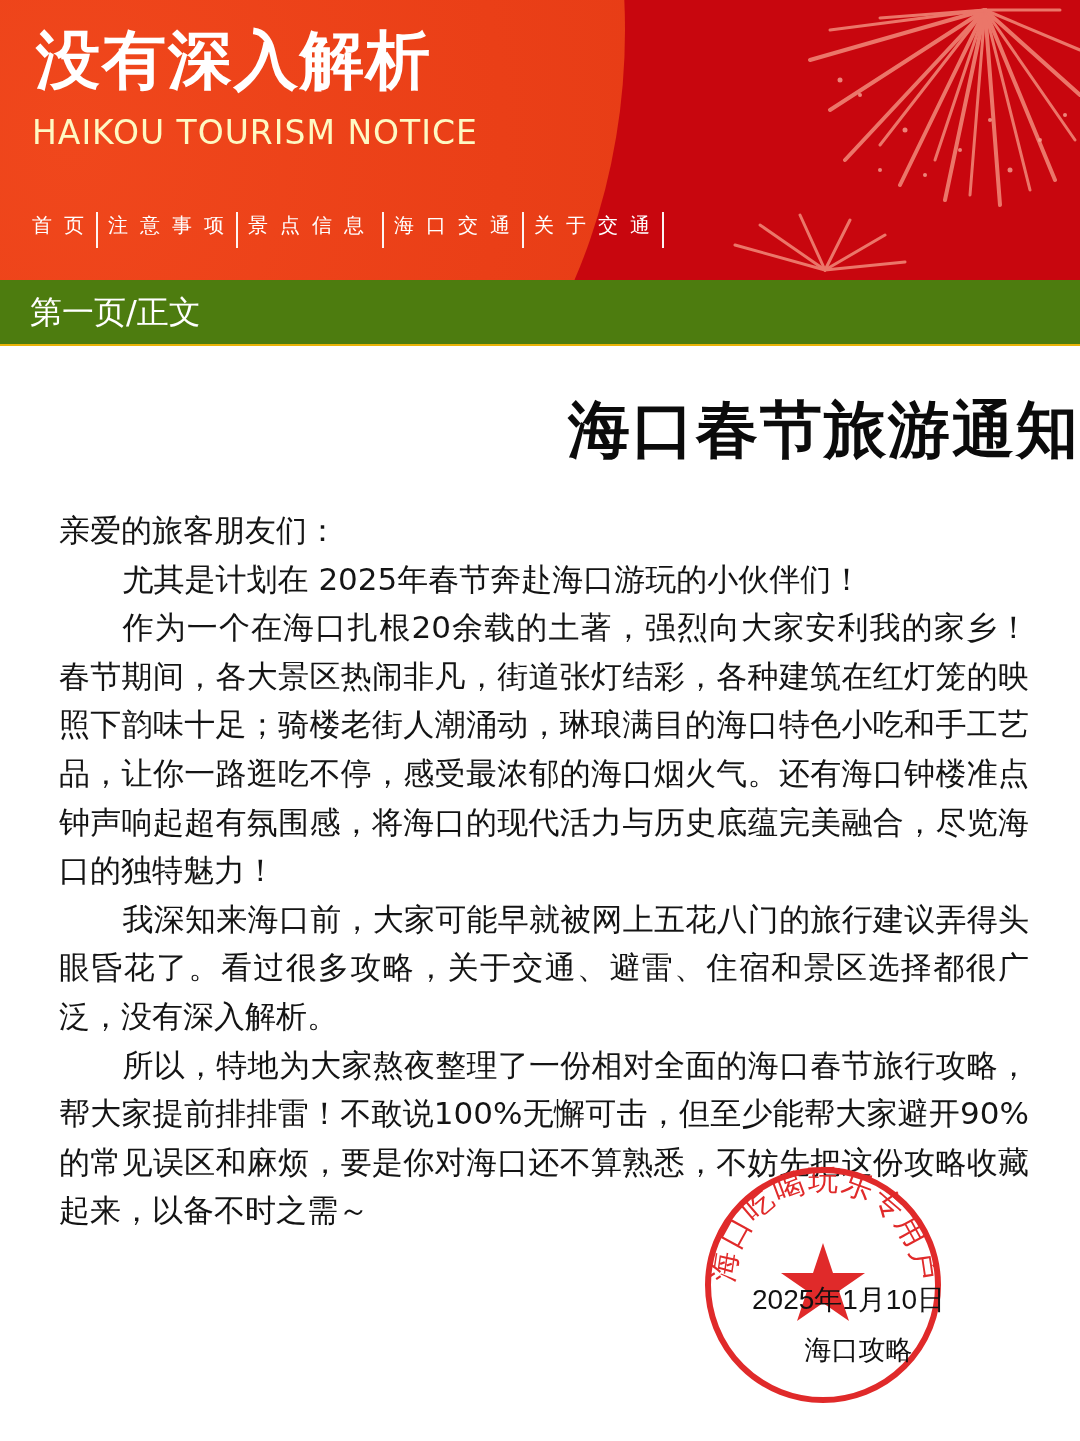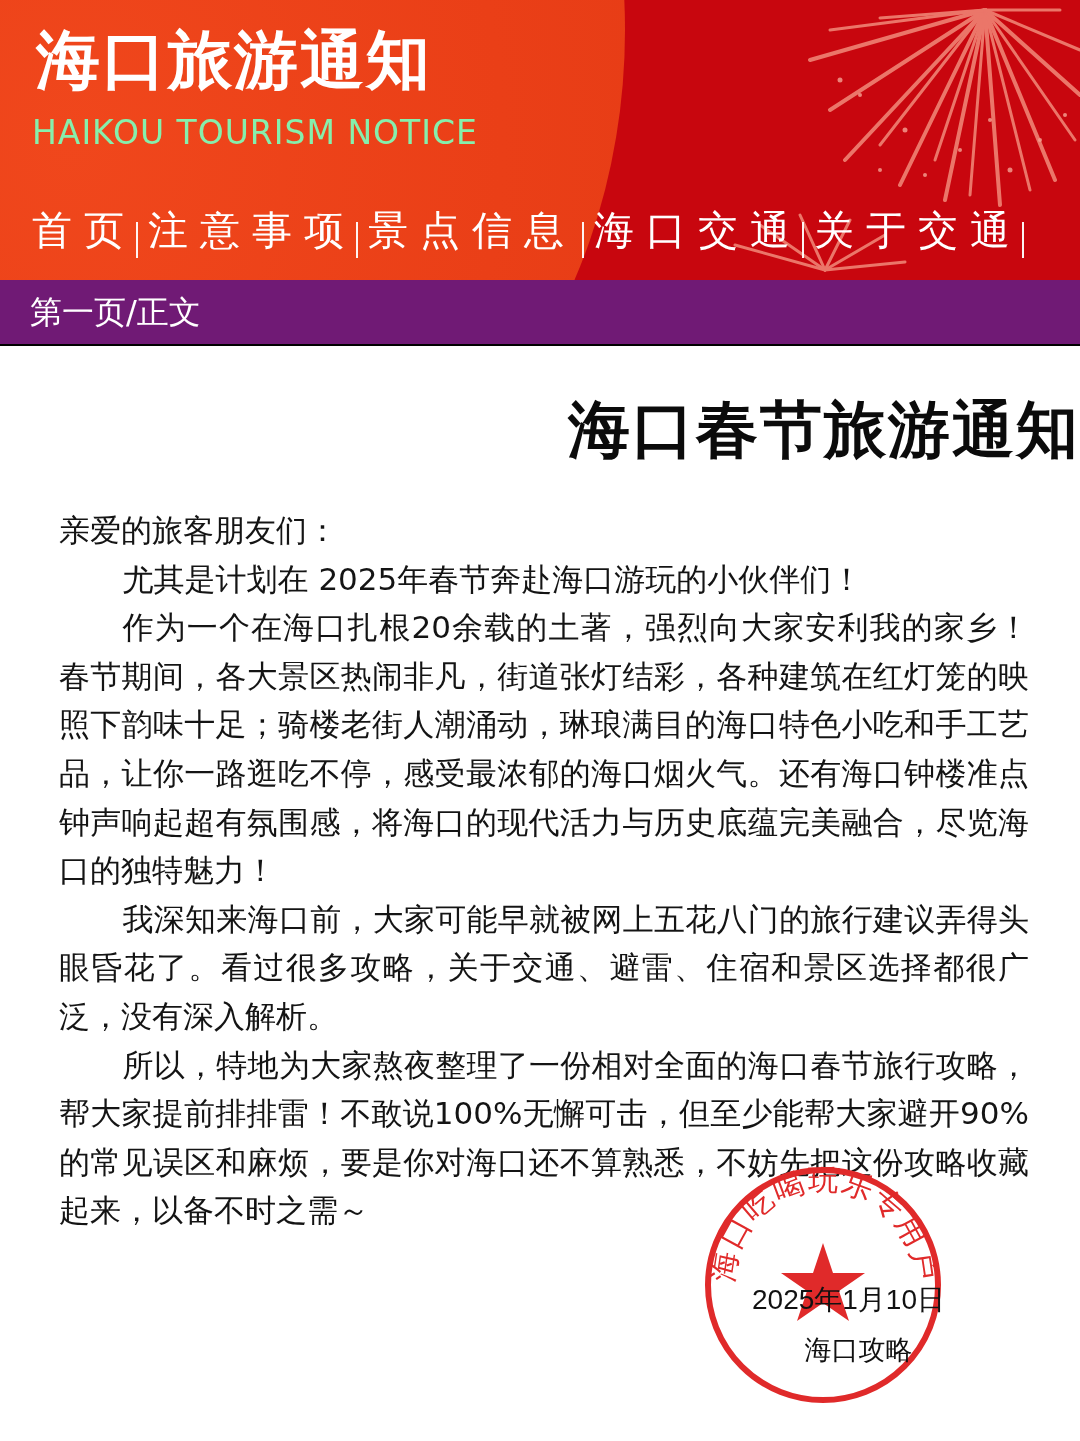--- a/index.html
+++ b/index.html
@@ -19,38 +19,38 @@
   .header svg.fireworks { position: absolute; left: 0; top: 0; }
 
   .brand-title {
     position: absolute; left: 36px; top: 22px;
     font-size: 64px; font-weight: bold; color: #fff; letter-spacing: 2px;
     line-height: 76px;
   }
   .brand-subtitle {
     position: absolute; left: 32px; top: 113px;
     font-family: "DejaVu Sans", sans-serif;
-    font-size: 33px; color: #86efac; letter-spacing: 1px; line-height: 40px;
+    font-size: 33px; color: #fef9c3; letter-spacing: 1px; line-height: 40px;
   }
 
   .nav {
     position: absolute; left: 32px; top: 212px; height: 46px;
-    display: flex; align-items: flex-end; color: #fff;
-    font-size: 40px; letter-spacing: 12px; white-space: nowrap;
+    display: flex; align-items: flex-start; color: #fff;
+    font-size: 20px; letter-spacing: 12px; white-space: nowrap;
   }
   .nav .nav-item { cursor: pointer; color: #fff; }
   .nav .sep {
     display: inline-block; width: 2px; height: 36px; background: #fff;
     margin: 0 10px 0 0; opacity: 0.95;
   }
 
   
   .crumb-bar {
     position: absolute; left: 0; top: 280px; width: 1080px; height: 66px;
-    background: #701a75; border-bottom: 2px solid #000000;
+    background: #4d7c0f; border-bottom: 2px solid #eab308;
   }
   .crumb-bar .crumb {
     position: absolute; left: 30px; top: 12px;
     font-size: 32px; color: #fff; line-height: 40px;
   }
 
   
   .doc-title {
     position: absolute; left: 0; top: 390px; width: 1080px; text-align: right;
     font-size: 62px; font-weight: bold; color: #0b0b0b; letter-spacing: 2px;
@@ -118,21 +118,21 @@
         <circle cx="925" cy="175" r="2"></circle>
       <circle cx="960" cy="150" r="2"></circle>
         <circle cx="1010" cy="170" r="2.5"></circle>
       <circle cx="1040" cy="140" r="2"></circle>
         <circle cx="1065" cy="115" r="2"></circle>
       <circle cx="880" cy="170" r="2"></circle>
         <circle cx="990" cy="120" r="2"></circle>
     </g>
   </svg>
 
-  <div class="brand-title">海口旅游通知</div>
+  <div class="brand-title">没有深入解析</div>
   <div class="brand-subtitle">HAIKOU TOURISM NOTICE</div>
 
   <nav class="nav">
     <span class="nav-item">首页</span>
     <span class="sep"></span>
     <span class="nav-item">注意事项</span>
     <span class="sep"></span>
     <span class="nav-item">景点信息</span>
     <span class="sep" style="margin-left:6px"></span>
     <span class="nav-item">海口交通</span>

